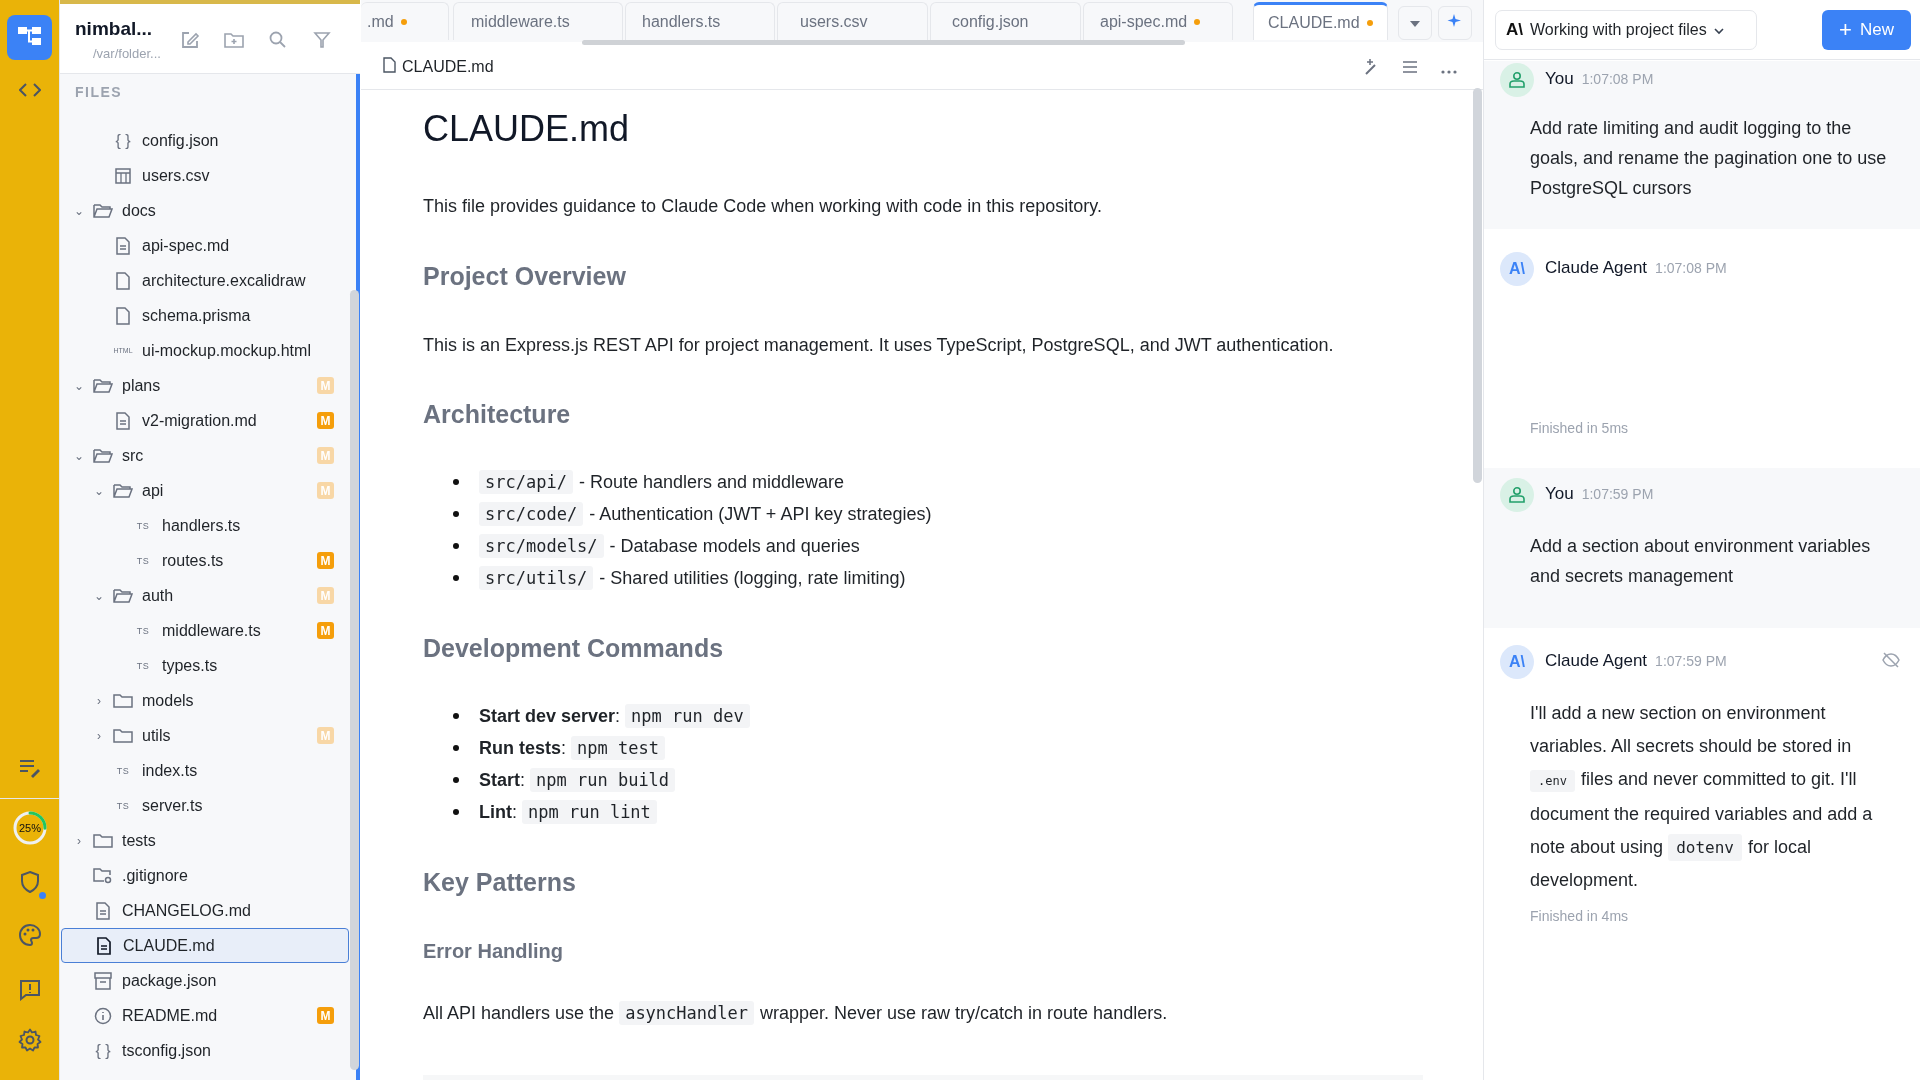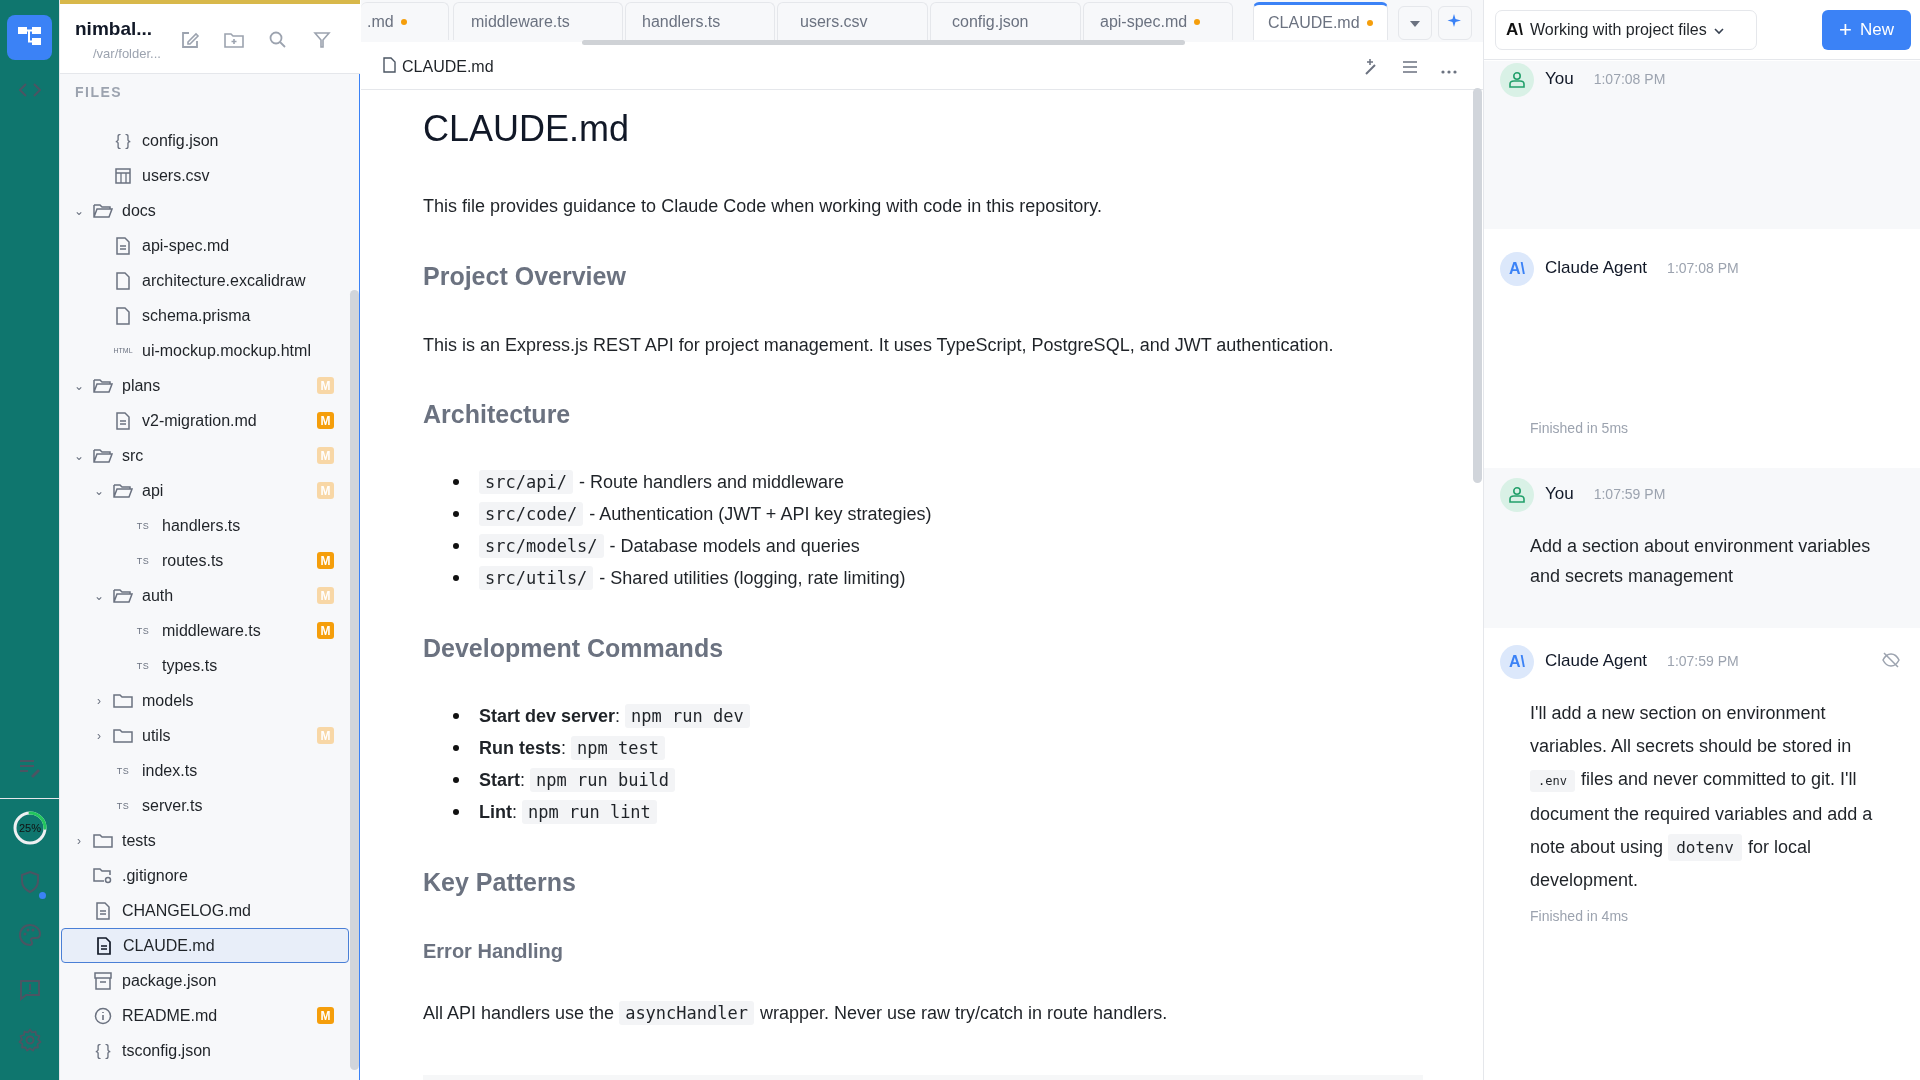--- a/index.html
+++ b/index.html
@@ -1,30 +1,30 @@
 <!DOCTYPE html>
 <html><head>
 <meta charset="utf-8">
 <style>
   * { box-sizing: border-box; margin: 0; padding: 0; }
   html, body { width: 1920px; height: 1080px; overflow: hidden; background: #ffffff; }
   body { font-family: "Liberation Sans", "DejaVu Sans", sans-serif; color: #1f2328; position: relative; font-size: 16px; }
   .mono { font-family: "DejaVu Sans Mono", "Liberation Mono", monospace; }
 
   
-  .activity { position: absolute; left: 0; top: 0; width: 60px; height: 1080px; background: #0f766e; border-right: 1px solid #e5e7eb; }
+  .activity { position: absolute; left: 0; top: 0; width: 60px; height: 1080px; background: #eab308; border-right: 1px solid #e5e7eb; }
   .app-logo { position: absolute; left: 7px; top: 15px; width: 45px; height: 45px; border-radius: 8px; background: #3b82f6; display: flex; align-items: center; justify-content: center; }
   .act-icon { position: absolute; left: 0; width: 60px; height: 44px; display: flex; align-items: center; justify-content: center; color: #4b5563; }
   .act-sep { position: absolute; left: 0; width: 60px; height: 1px; background: #e5e7eb; }
   .progress-ring { position: absolute; left: 12px; top: 810px; width: 36px; height: 36px; }
   .progress-label { position: absolute; left: 12px; top: 822px; width: 36px; text-align: center; font-size: 11px; color: #111; }
   .notify-dot { position: absolute; width: 7px; height: 7px; border-radius: 50%; background: #3b82f6; }
 
   
-  .sidebar { position: absolute; left: 60px; top: 0; width: 300px; height: 1080px; background: #f7f8fa; border-right: 1px solid #3b82f6; }
+  .sidebar { position: absolute; left: 60px; top: 0; width: 300px; height: 1080px; background: #f7f8fa; border-right: 4px solid #3b82f6; }
   .sidebar-topbar { position: absolute; left: 0; top: 0; width: 300px; height: 4px; background: #d8b84a; }
   .project-head { position: absolute; left: 0; top: 4px; width: 300px; height: 70px; background: #ffffff; border-bottom: 1px solid #e5e7eb; }
   .project-name { position: absolute; left: 15px; top: 14px; font-size: 19px; font-weight: bold; color: #111827; }
   .project-path { position: absolute; left: 33px; top: 42px; font-size: 13px; color: #9ca3af; }
   .head-btn { position: absolute; top: 24px; width: 28px; height: 28px; display: flex; align-items: center; justify-content: center; color: #9ca3af; }
   .files-label { position: absolute; left: 15px; top: 84px; font-size: 14px; letter-spacing: 1.5px; color: #9ca3af; font-weight: bold; }
   .tree { position: absolute; left: 0; top: 125px; width: 300px; }
   .tree-row { position: absolute; left: 0; height: 35px; width: 290px; display: flex; align-items: center; font-size: 16px; color: #1f2328; }
   .tree-row.selected { background: #e8eef9; border: 1px solid #4a7fd6; border-radius: 4px; left: 1px; width: 288px; }
   .chev { width: 14px; text-align: center; color: #6b7280; font-size: 12px; margin-right: 6px; }
@@ -64,21 +64,21 @@
   .chat { position: absolute; left: 1483px; top: 0; width: 437px; height: 1080px; background: #ffffff; border-left: 1px solid #e5e7eb; }
   .chat-head { position: absolute; left: 0; top: 0; width: 437px; height: 60px; border-bottom: 1px solid #e5e7eb; background: #fff; }
   .session-btn { position: absolute; left: 11px; top: 10px; width: 262px; height: 40px; border: 1px solid #e5e7eb; border-radius: 7px; display: flex; align-items: center; padding-left: 10px; gap: 7px; font-size: 16px; color: #1f2328; }
   .new-btn { position: absolute; left: 338px; top: 10px; width: 89px; height: 40px; border-radius: 6px; background: #3b82f6; color: #fff; display: flex; align-items: center; justify-content: center; gap: 8px; font-size: 17px; }
   .msg { position: absolute; left: 0; width: 437px; }
   .msg.user { background: #f7f8fa; }
   .avatar { position: absolute; left: 16px; width: 34px; height: 34px; border-radius: 50%; display: flex; align-items: center; justify-content: center; }
   .avatar.u { background: #d9f1e6; color: #22a06b; }
   .avatar.a { background: #dce8fb; color: #3b82f6; font-weight: bold; font-size: 16px; }
   .author { position: absolute; left: 61px; font-size: 17px; color: #111827; }
-  .time { font-size: 14px; color: #9ca3af; margin-left: 20px; }
+  .time { font-size: 14px; color: #9ca3af; margin-left: 8px; }
   .msg-text { position: absolute; left: 46px; width: 370px; font-size: 18px; line-height: 30px; color: #1f2328; }
   .finished { position: absolute; left: 46px; font-size: 14px; color: #9ca3af; }
   .hide-icon { position: absolute; right: 20px; color: #9ca3af; }
   .composer { position: absolute; left: 0; top: 958px; width: 437px; height: 122px; background: #f7f8fa; border-top: 1px solid #e5e7eb; }
   .agent-badge { position: absolute; left: 14px; top: 10px; width: 72px; height: 30px; border-radius: 15px; background: #fde9d6; color: #ea580c; font-size: 13px; font-weight: bold; letter-spacing: 0.5px; display: flex; align-items: center; justify-content: center; }
   .model-select { position: absolute; left: 100px; top: 8px; width: 250px; height: 30px; border: 1px solid #e5e7eb; border-radius: 15px; background: #fff; font-size: 13px; color: #374151; display: flex; align-items: center; padding-left: 11px; gap: 8px; }
   .dash-btn { position: absolute; left: 387px; top: 8px; width: 35px; height: 28px; border: 1px solid #e5e7eb; border-radius: 6px; background: #fff; display: flex; align-items: center; justify-content: center; color: #6b7280; font-size: 12px; }
   .chat-input { position: absolute; left: 15px; top: 45px; width: 350px; height: 68px; border: 1px solid #4a7fd6; border-radius: 6px; background: #fff; padding: 10px 14px; font-size: 16px; color: #9ca3af; resize: none; font-family: "Liberation Sans", sans-serif; line-height: 24px; }
   .send-btn { position: absolute; left: 376px; top: 45px; width: 45px; height: 45px; border-radius: 6px; background: #a9c9f7; display: flex; align-items: center; justify-content: center; }
 </style>
@@ -530,20 +530,21 @@
   </div>
 
   <div class="msg user" style="top:61px; height:168px">
     <div class="avatar u" style="top:2px">
       <svg width="18" height="18" viewBox="0 0 18 18">
           <circle cx="9" cy="5" r="3.2" stroke="#22a06b" stroke-width="1.6" fill="none"></circle>
           <path d="M2 16 V13 C2 11 4 10 6 10 H12 C14 10 16 11 16 13 V16 Z" stroke="#22a06b" stroke-width="1.6" fill="none"></path>
         </svg>
     </div>
     <div class="author" style="top:8px"><span>You</span><span class="time">1:07:08 PM</span></div>
+    <div class="msg-text" style="top:52px">Add rate limiting and audit logging to the goals, and rename the pagination one to use PostgreSQL cursors</div>
   </div>
 
   <div class="msg agent" style="top:250px; height:200px">
     <div class="avatar a" style="top:2px">
         <span>A\</span>
       </div>
     <div class="author" style="top:8px"><span>Claude Agent</span><span class="time">1:07:08 PM</span></div>
     <div class="finished" style="top:170px">Finished in 5ms</div>
   </div>
 

